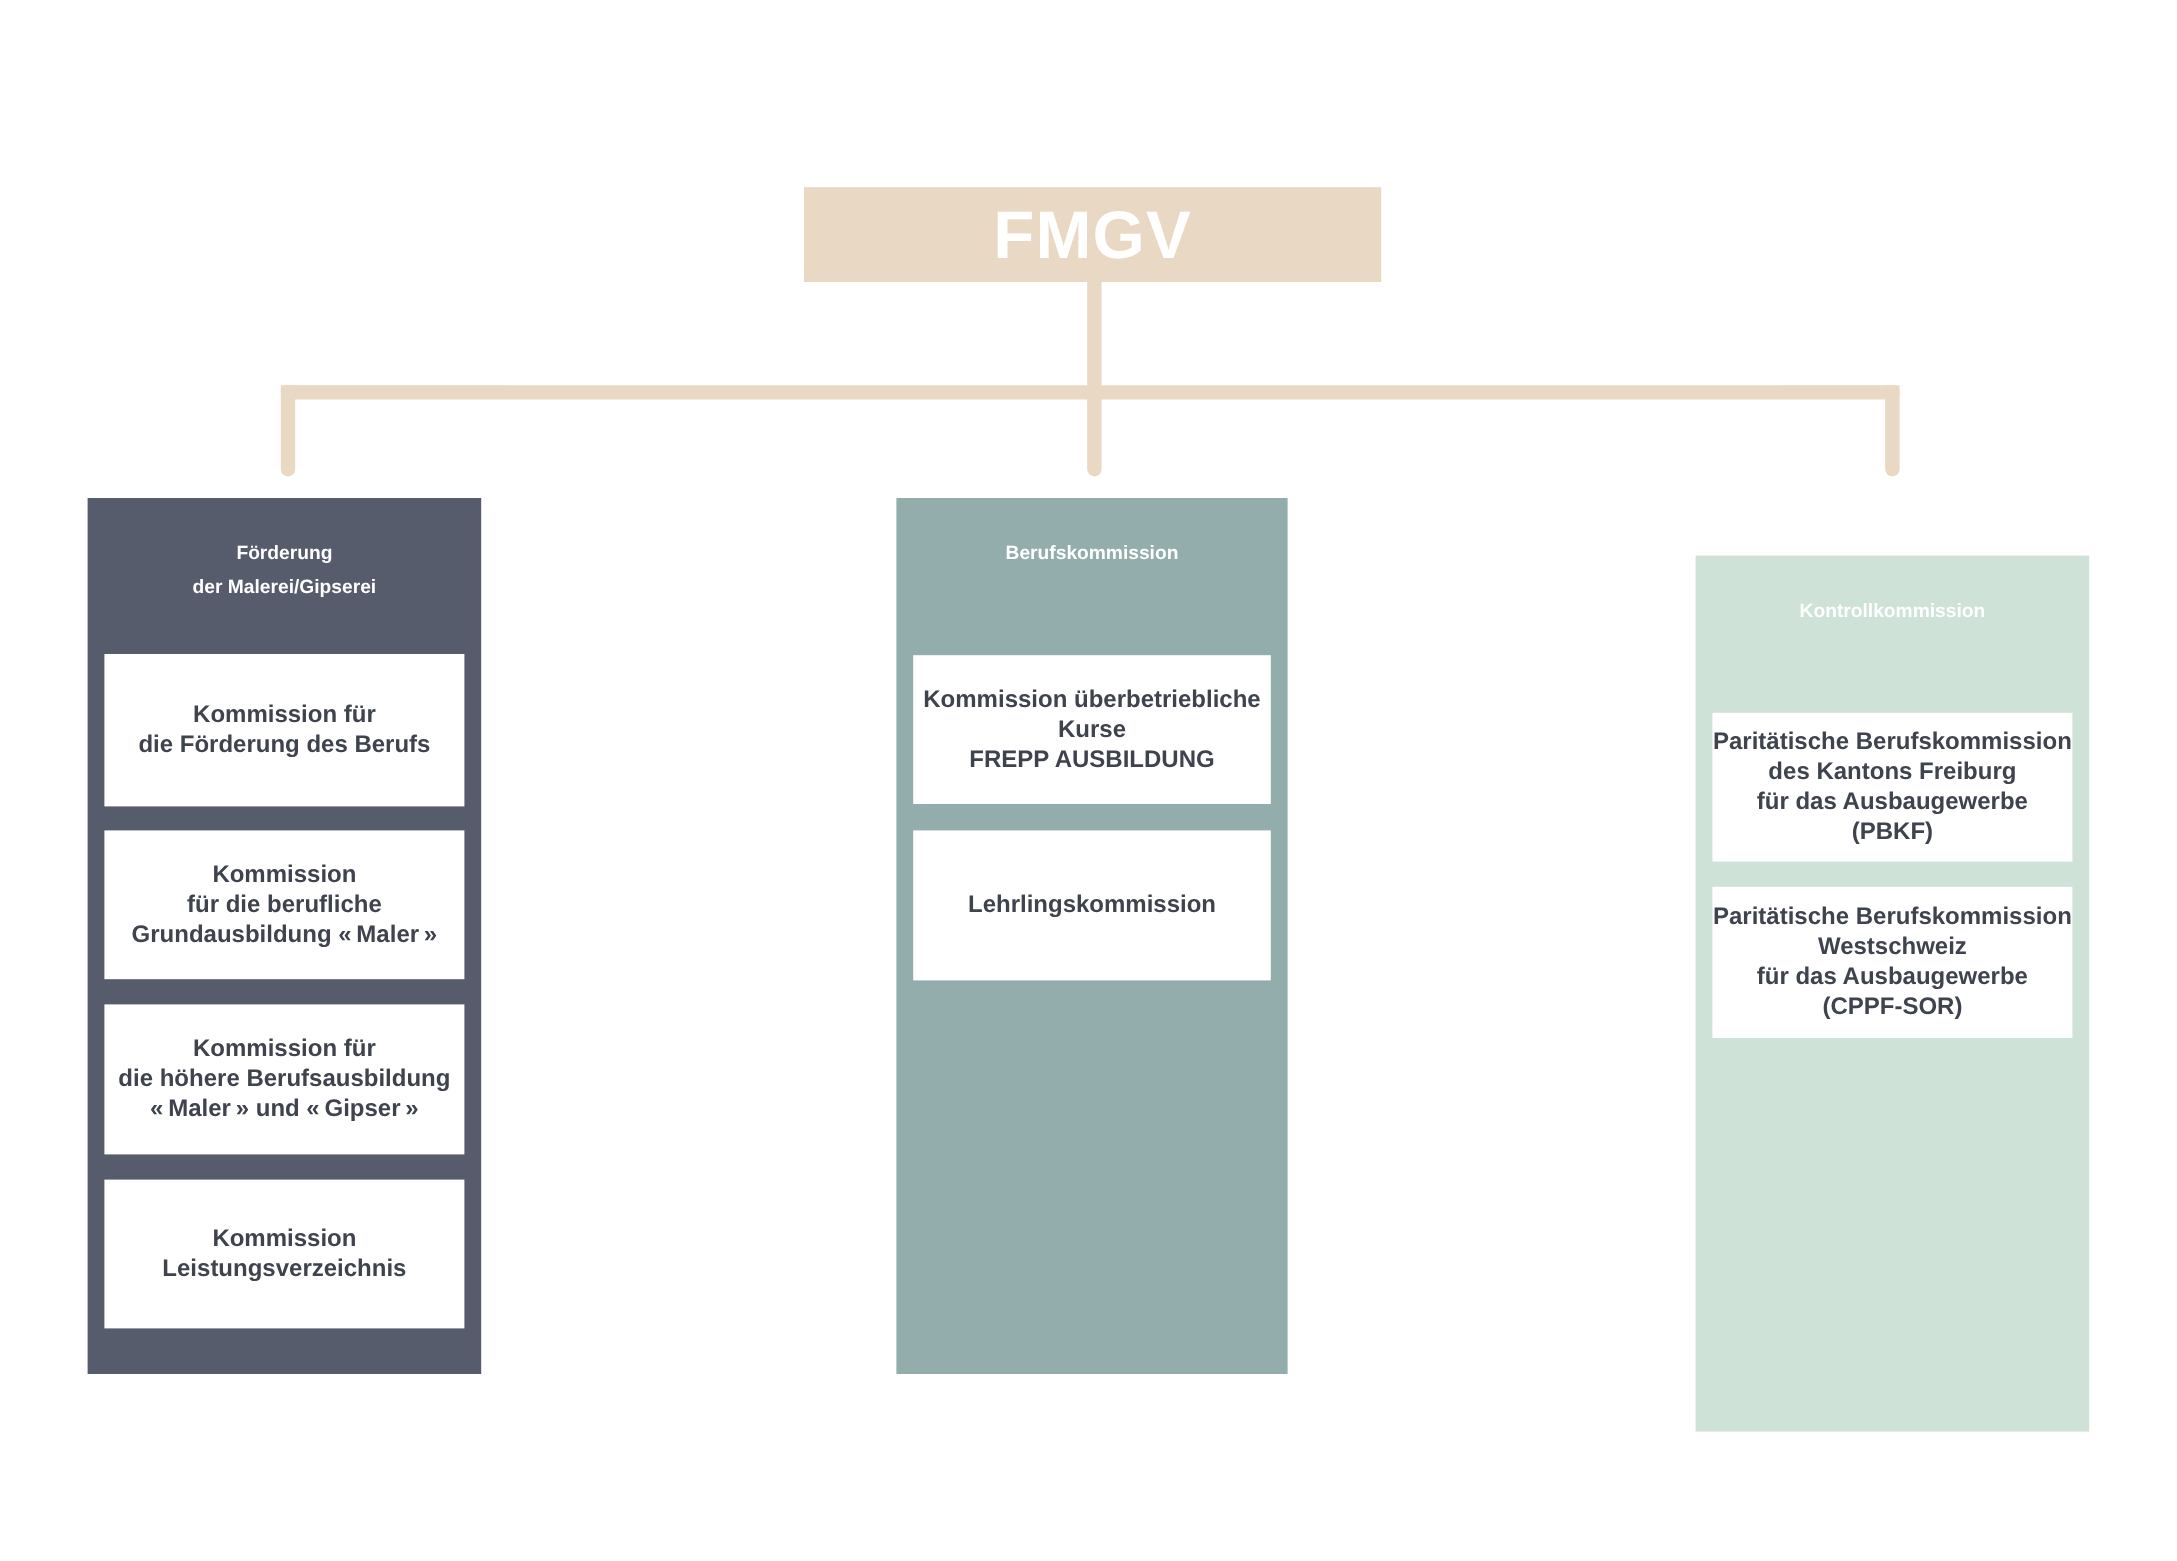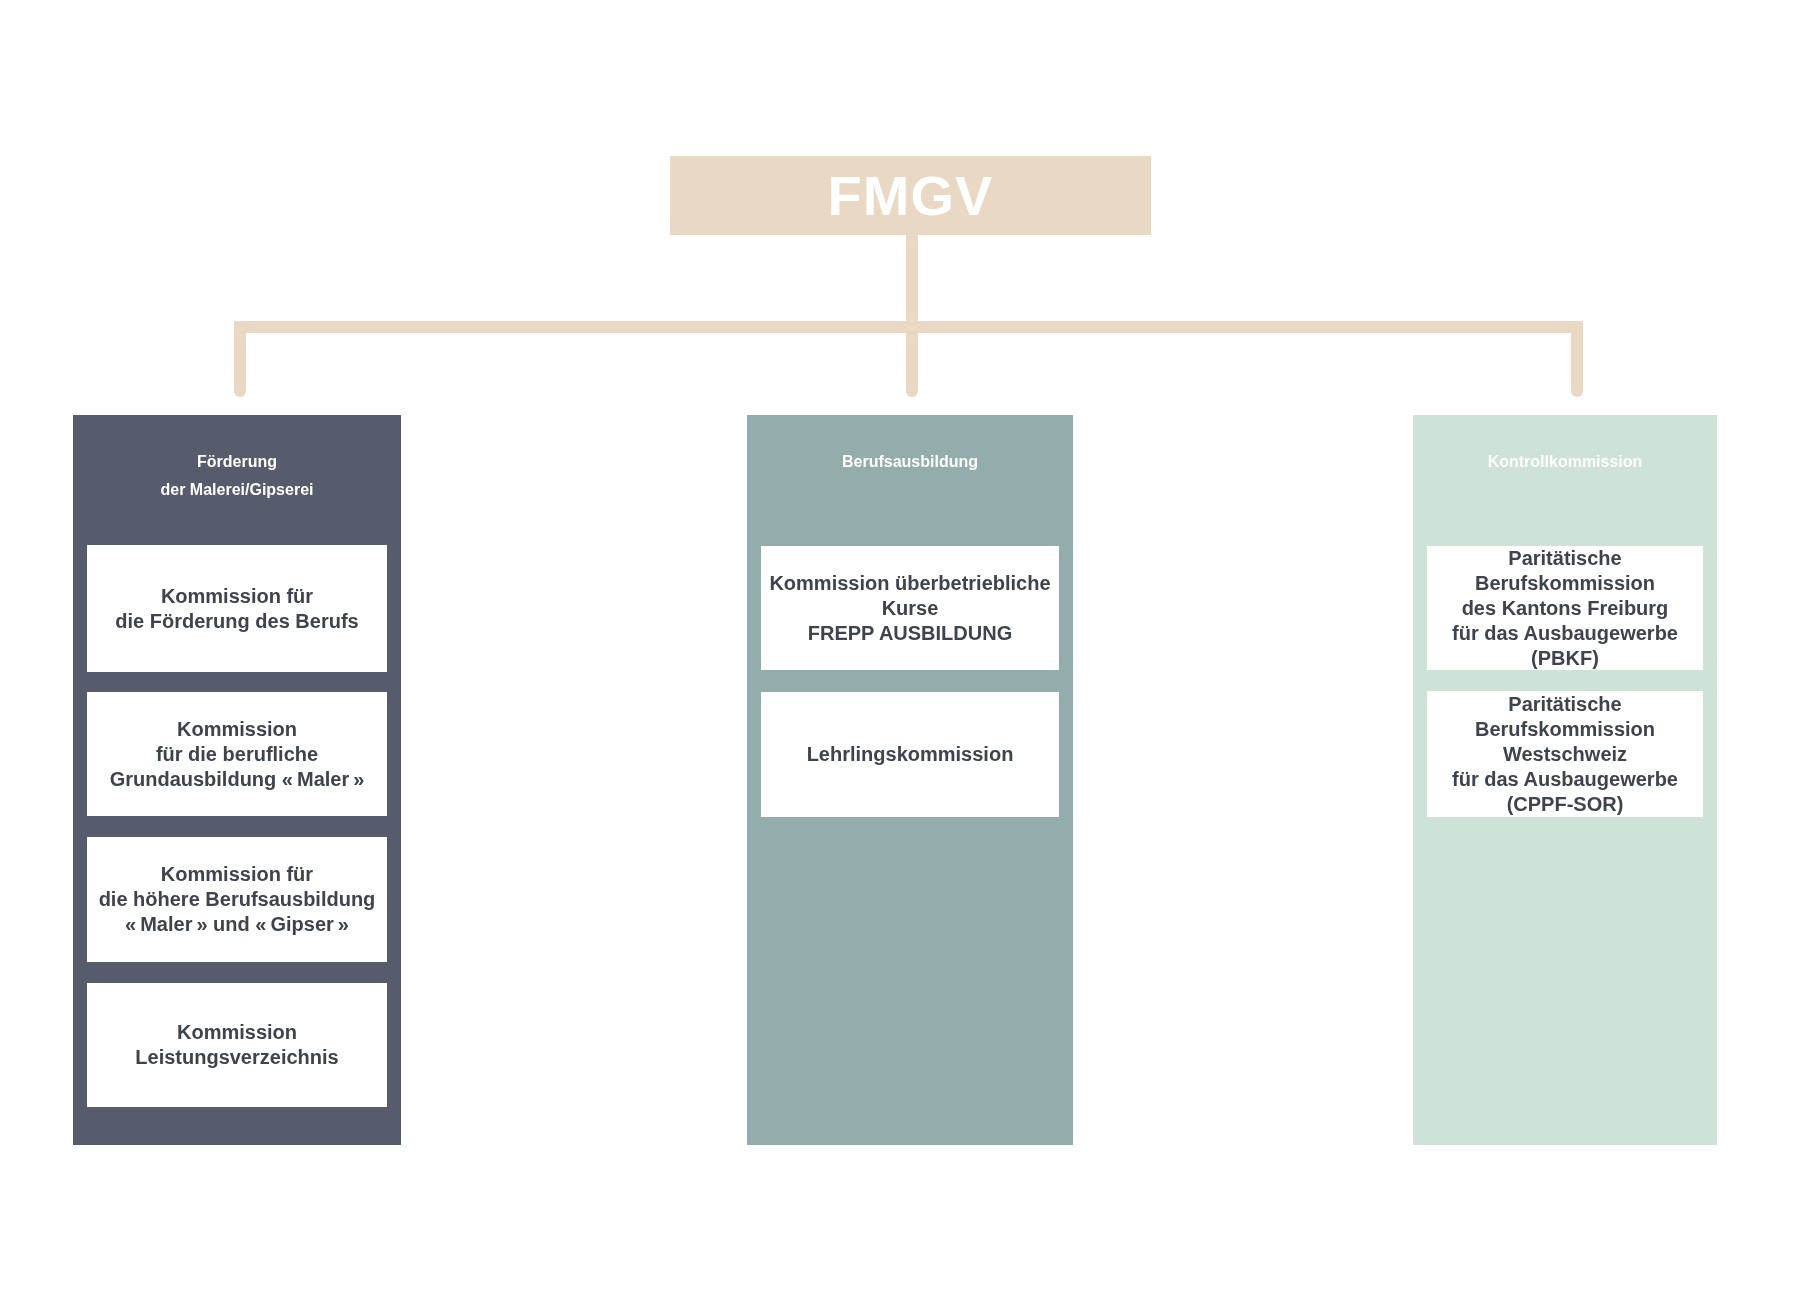--- a/index.html
+++ b/index.html
@@ -17,21 +17,21 @@
   
   .conn { position:absolute; background:#e9d8c4; }
   .conn-mid-v  { left:906px;  top:235px; width:12px; height:162px; border-radius:0 0 7px 7px; }
   .conn-h      { left:234px;  top:321px; width:1349px; height:12px; border-radius:5px; }
   .conn-stub-l { left:234px;  top:321px; width:12px; height:76px; border-radius:0 0 7px 7px; }
   .conn-stub-r { left:1571px; top:321px; width:12px; height:76px; border-radius:0 0 7px 7px; }
   
   .column { position:absolute; top:415px; height:730px; }
   .col-1 { left:73px;   width:328px; background:#565c6b; }
   .col-2 { left:747px;  width:326px; background:#92adab; }
-  .col-3 { left:1413px; width:304px; background:#cfe2d7; }
+  .col-3 { left:1413px; width:328px; background:#cfe2d7;margin-top:48px; }
   .col-header {
     position:absolute; top:33px; left:0; right:0;
     text-align:center; color:#ffffff;
     font-size:16px; line-height:28px; white-space:pre-line;
   }
   
   .org-box {
     position:absolute; left:14px; right:14px; background:#ffffff;
     display:flex; align-items:center; justify-content:center;
     text-align:center; color:#3e434d;
@@ -61,21 +61,21 @@
 für die berufliche
 Grundausbildung « Maler »</div>
     <div class="org-box" style="top:422px;height:125px;">Kommission für
 die höhere Berufsausbildung
 « Maler » und « Gipser »</div>
     <div class="org-box" style="top:568px;height:124px;">Kommission
 Leistungsverzeichnis</div>
   </div>
 
   <div class="column col-2">
-    <div class="col-header">Berufsausbildung</div>
+    <div class="col-header">Berufskommission</div>
     <div class="org-box" style="top:131px;height:124px;">Kommission überbetriebliche
 Kurse
 FREPP AUSBILDUNG</div>
     <div class="org-box" style="top:277px;height:125px;">Lehrlingskommission</div>
   </div>
 
   <div class="column col-3">
     <div class="col-header">Kontrollkommission</div>
     <div class="org-box" style="top:131px;height:124px;">Paritätische Berufskommission
 des Kantons Freiburg

